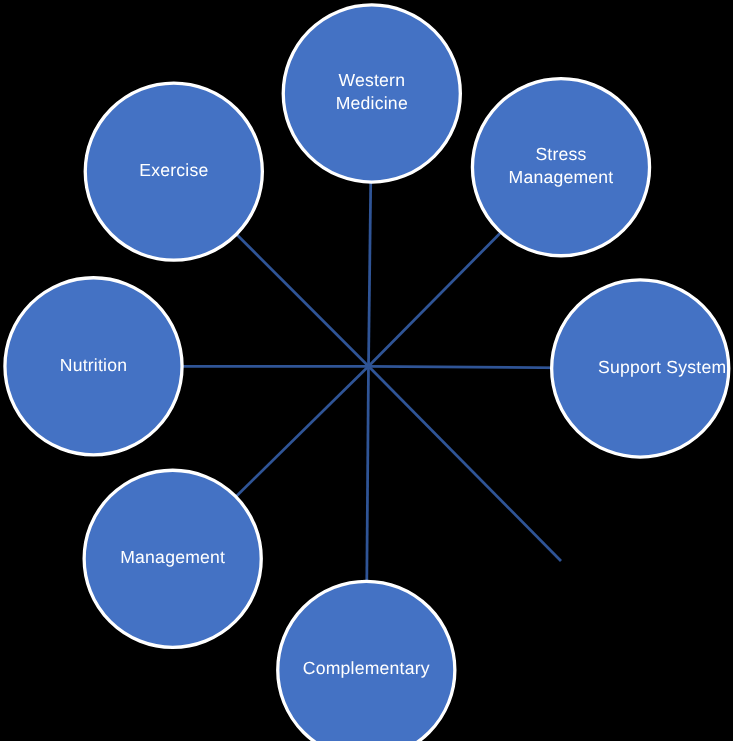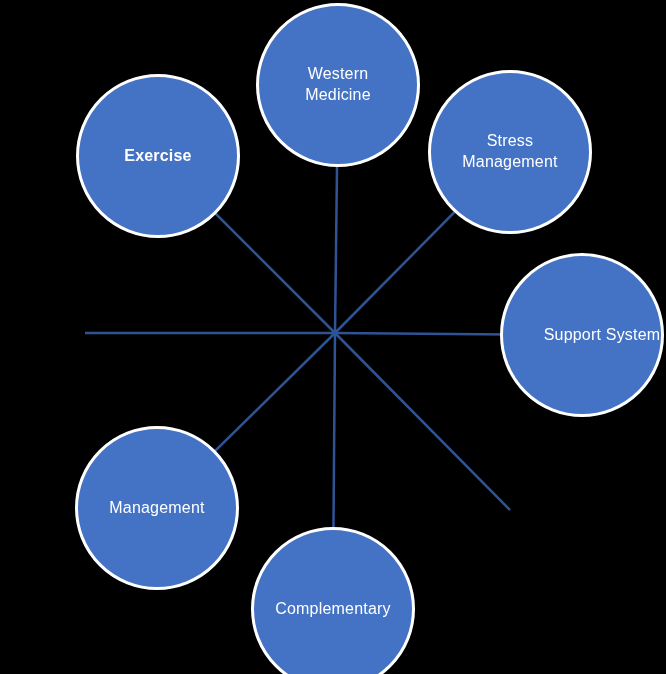--- a/index.html
+++ b/index.html
@@ -60,21 +60,21 @@
     font-size: 17px;
   }
   
   .pos-top          { left: 256px; top: 3px;   }
   .pos-top-right    { left: 428px; top: 70px;  }
   .pos-right        { left: 500px; top: 253px; justify-content: flex-end; }
   .pos-bottom-right { left: 428px; top: 428px; }
   .pos-bottom       { left: 251px; top: 527px; }
   .pos-bottom-left  { left: 75px;  top: 426px; }
   .pos-left         { left: 3px;   top: 251px; }
-  .pos-top-left     { left: 76px;  top: 74px; font-weight: bold;  }
+  .pos-top-left     { left: 76px;  top: 74px;  }
   .pos-hub          { left: 264px; top: 262px; }
 </style>
 </head>
 <body>
 
 <div class="canvas">
 
   <svg class="connectors" viewBox="0 0 666 674" xmlns="http://www.w3.org/2000/svg">
     <line x1="335" y1="333" x2="338" y2="85"></line>
     <line x1="335" y1="333" x2="510" y2="156"></line>
@@ -100,19 +100,22 @@
 
 
   <div class="node outer pos-bottom">
     <span class="label">Complementary</span>
   </div>
 
   <div class="node outer pos-bottom-left">
     <span class="label">Management</span>
   </div>
 
+  <div class="node outer pos-left">
+    <span class="label">Nutrition</span>
+  </div>
 
   <div class="node outer pos-top-left">
     <span class="label">Exercise</span>
   </div>
 
 
 </div>
 
 </body></html>

